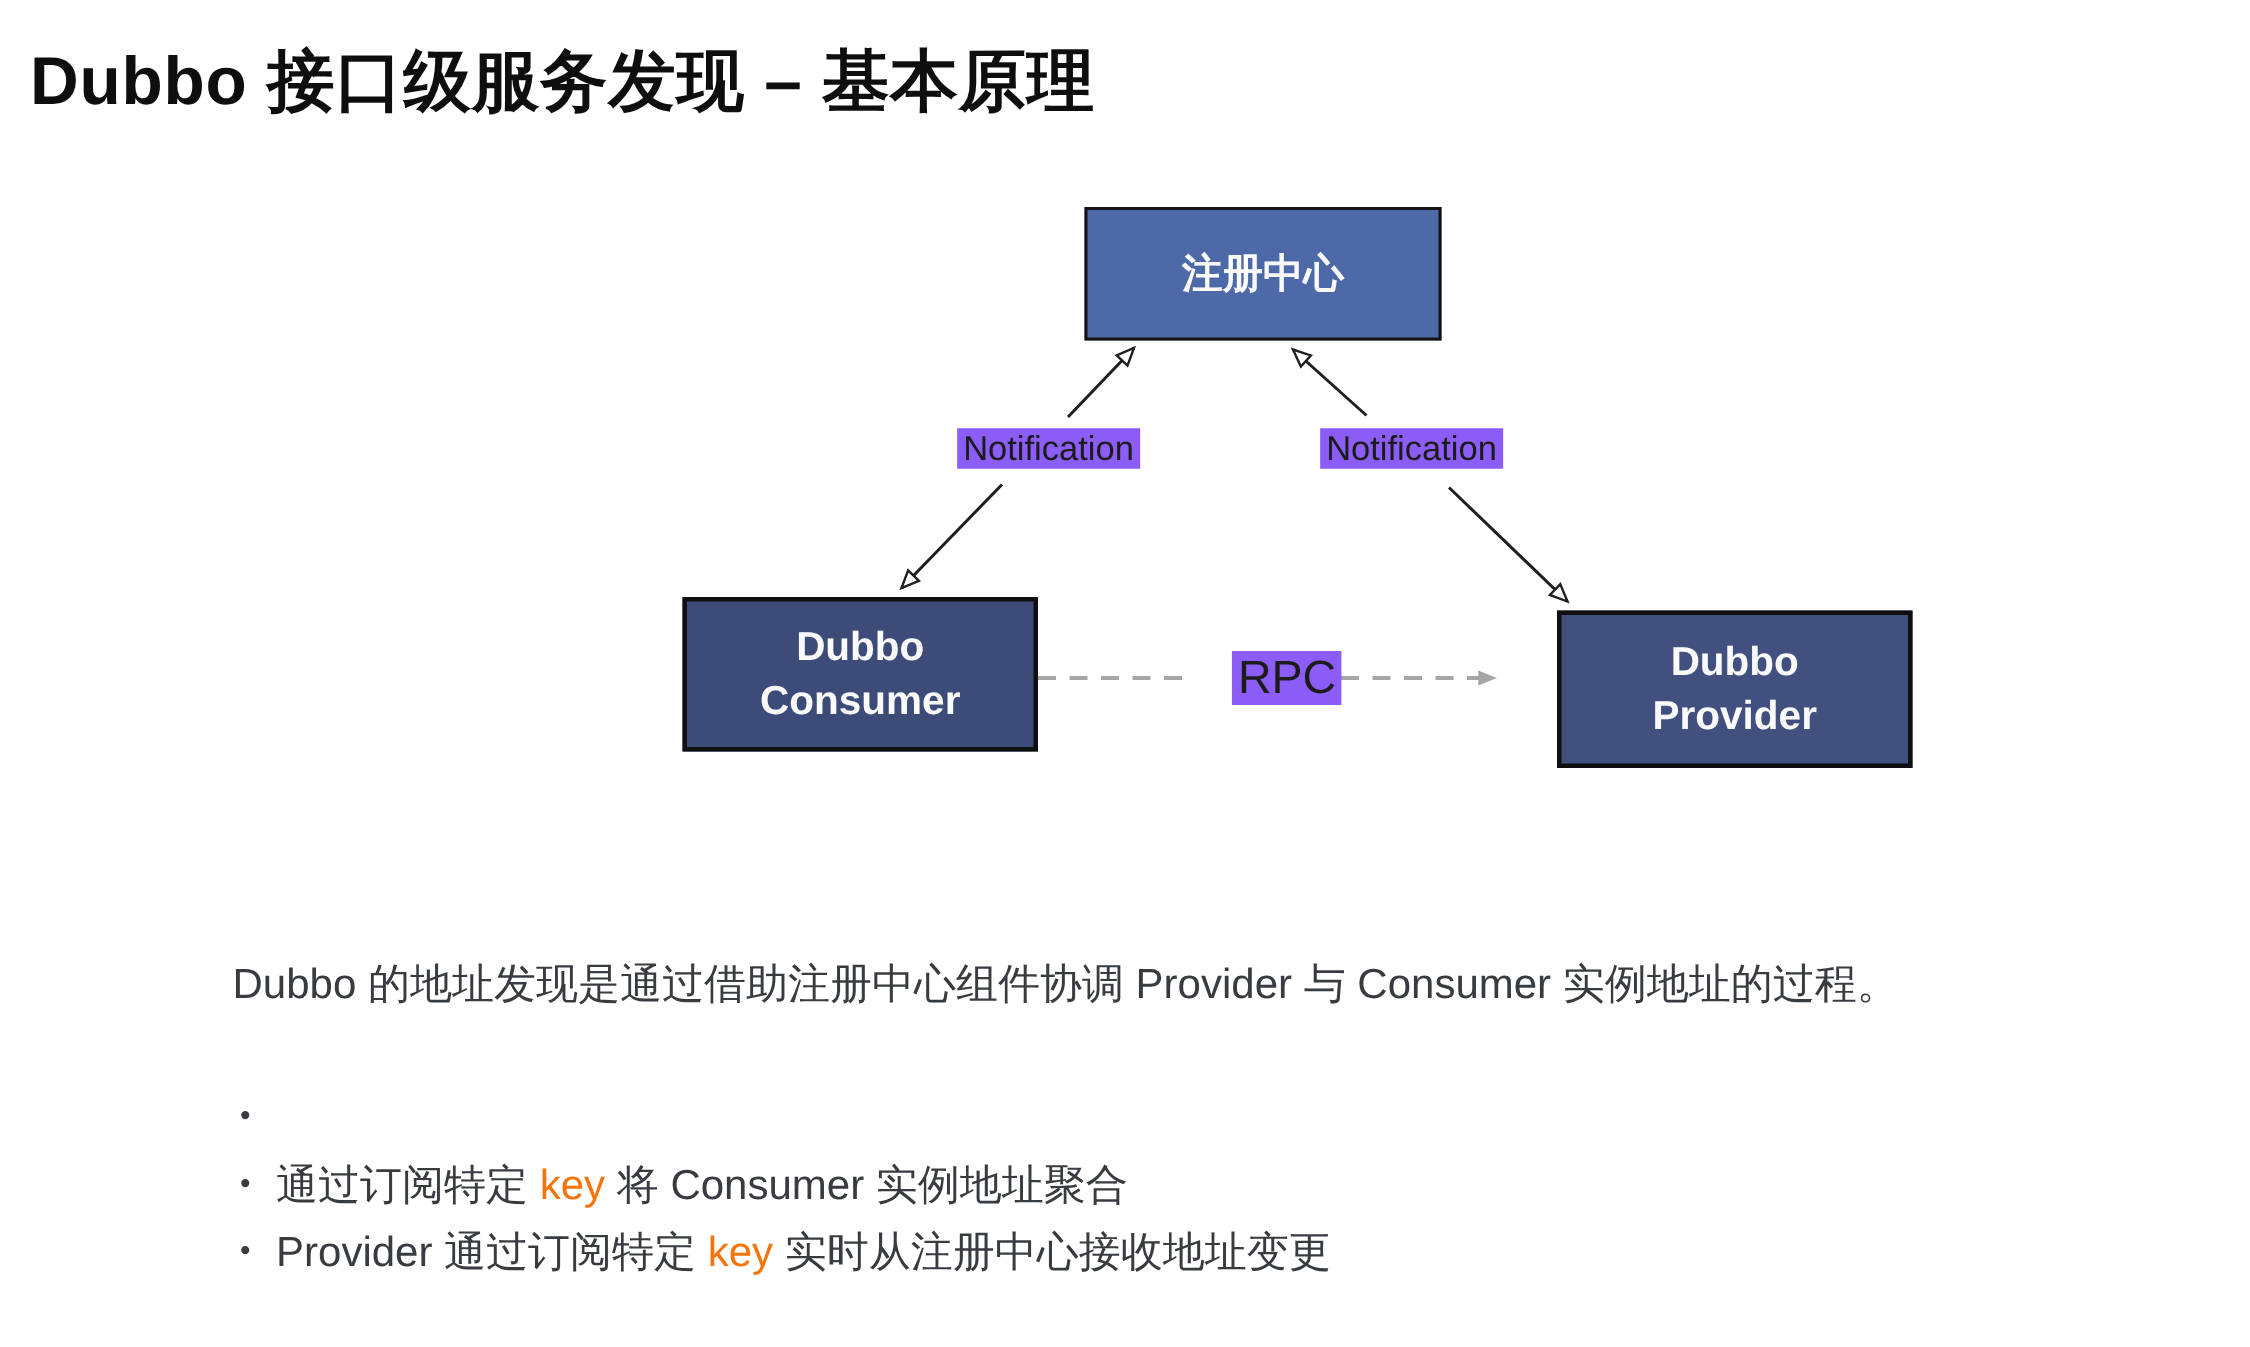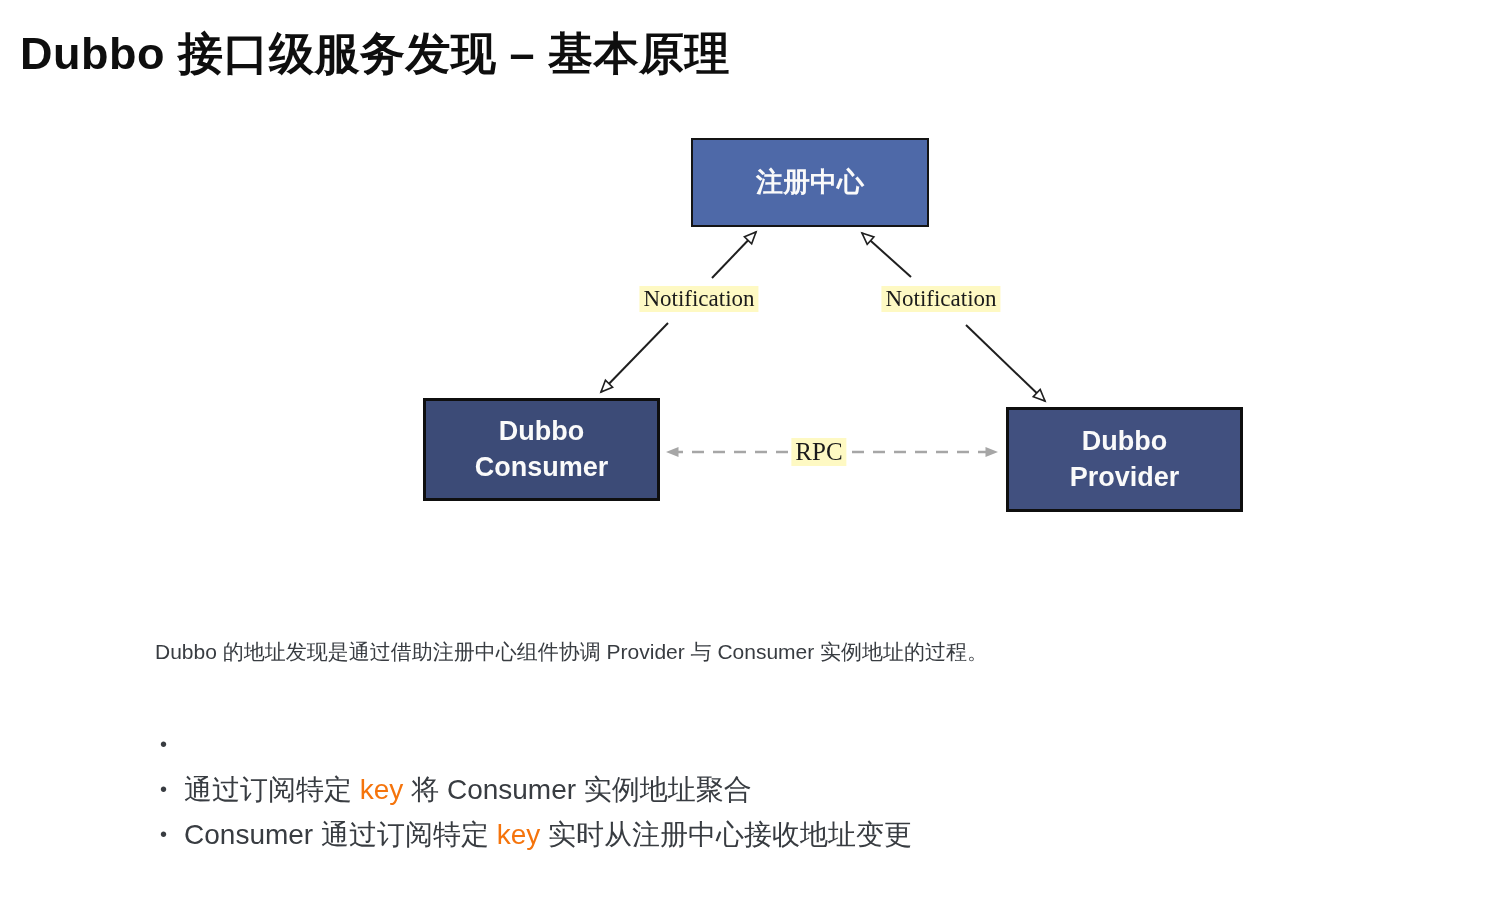--- a/index.html
+++ b/index.html
@@ -28,44 +28,45 @@
   .connectors { position:absolute; left:0; top:0; }
   .solid-line { stroke:var(--edge-black); stroke-width:2; }
   .dashed-line { stroke:var(--edge-gray); stroke-width:2.6; stroke-dasharray:12 9; }
   .open-head { fill:#ffffff; stroke:var(--edge-black); stroke-width:1.6; stroke-linejoin:miter; }
   .gray-head { fill:var(--edge-gray); stroke:none; }
   .node {
     position:absolute; display:flex; flex-direction:column;
     justify-content:center; align-items:center;
     color:var(--node-text); font-size:27px; font-weight:600; line-height:1.32;
     text-align:center;
+    margin-left:32px;
   }
   .node-registry {
     left:691px; top:138px; width:238px; height:89px;
     background:var(--registry-fill); border:2px solid #141414;
   }
   .node-consumer {
     left:423px; top:398px; width:237px; height:103px;
     background:var(--consumer-fill); border:3px solid #0f0f0f;
   }
   .node-provider {
     left:1006px; top:407px; width:237px; height:105px;
     background:var(--provider-fill); border:3px solid #0f0f0f;
   }
   .edge-label {
     position:absolute; transform:translate(-50%,-50%);
-    font-size:23px; color:#1b1b1b; background:#fef9c3;
-    padding:0 4px; white-space:nowrap;font-family:Liberation Serif, serif;
+    font-size:23px; color:#1b1b1b; background:#8b5cf6;
+    padding:0 4px; white-space:nowrap;
   }
   .lbl-notification { left:699px; top:299px; }
   .lbl-registration { left:941px; top:299px; }
-  .lbl-rpc { left:819px; top:452px; font-size:25px; }
+  .lbl-rpc { left:858px; top:452px; font-size:31px; }
   .description {
     position:absolute; left:155px; top:638px;
-    font-size:21px; color:var(--body-text); line-height:1.3;
+    font-size:28px; color:var(--body-text); line-height:1.3;
     white-space:nowrap;
   }
   .bullets {
     position:absolute; left:152px; top:722px; list-style:none;
   }
   .bullet {
     display:flex; align-items:center; height:45px;
     font-size:28px; color:var(--body-text); white-space:pre;
   }
   .dot {
@@ -116,16 +117,16 @@
     <div class="edge-label lbl-notification">Notification</div>
     <div class="edge-label lbl-registration">Notification</div>
     <div class="edge-label lbl-rpc">RPC</div>
   </div>
 
   <p class="description">Dubbo 的地址发现是通过借助注册中心组件协调 Provider 与 Consumer 实例地址的过程。</p>
 
   <ul class="bullets">
     <li class="bullet"><span class="dot">•</span></li>
     <li class="bullet"><span class="dot">•</span><span><span>通过订阅特定 </span><span class="key">key</span><span> 将 Consumer 实例地址聚合</span></span></li>
-    <li class="bullet"><span class="dot">•</span><span><span>Consumer 通过订阅特定 </span><span class="key">key</span><span> 实时从注册中心接收地址变更</span></span></li>
+    <li class="bullet"><span class="dot">•</span><span><span>Provider 通过订阅特定 </span><span class="key">key</span><span> 实时从注册中心接收地址变更</span></span></li>
   </ul>
 
 </div>
 
 </body></html>

